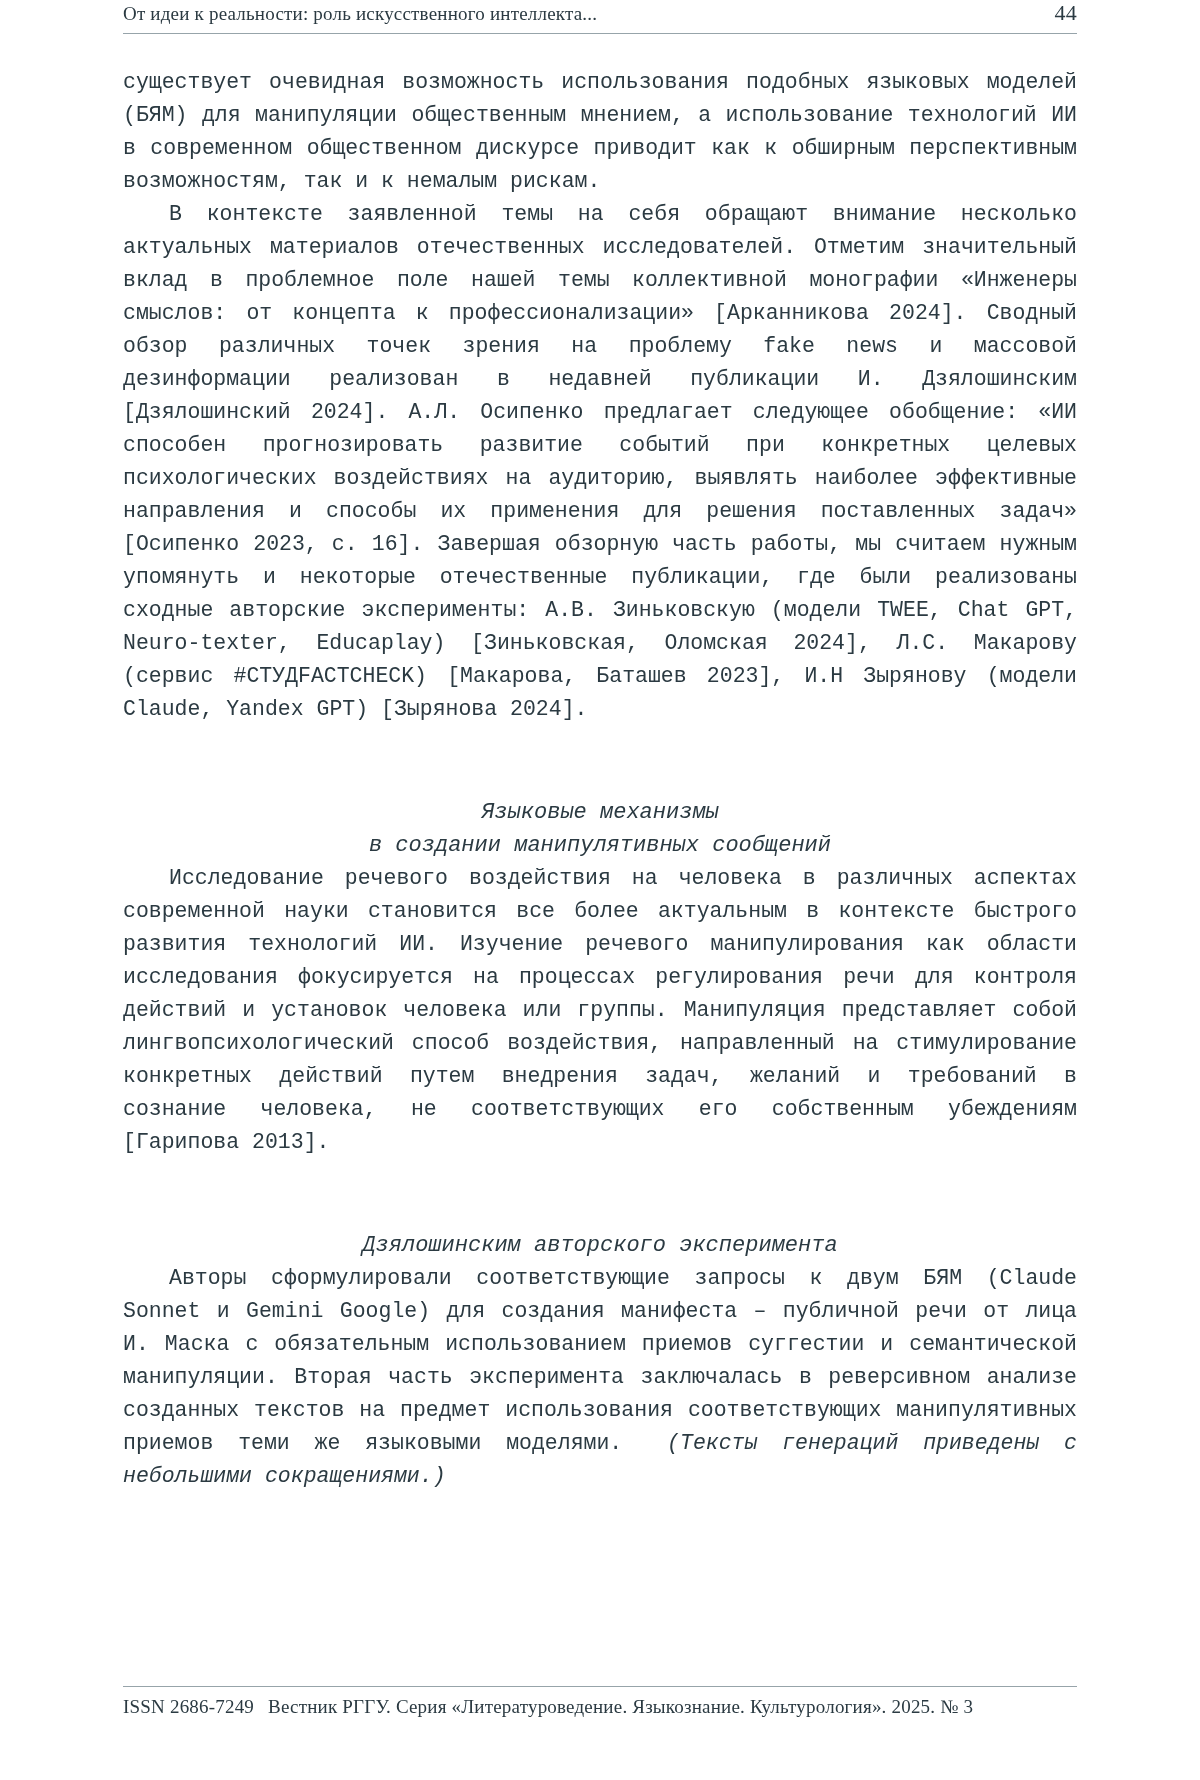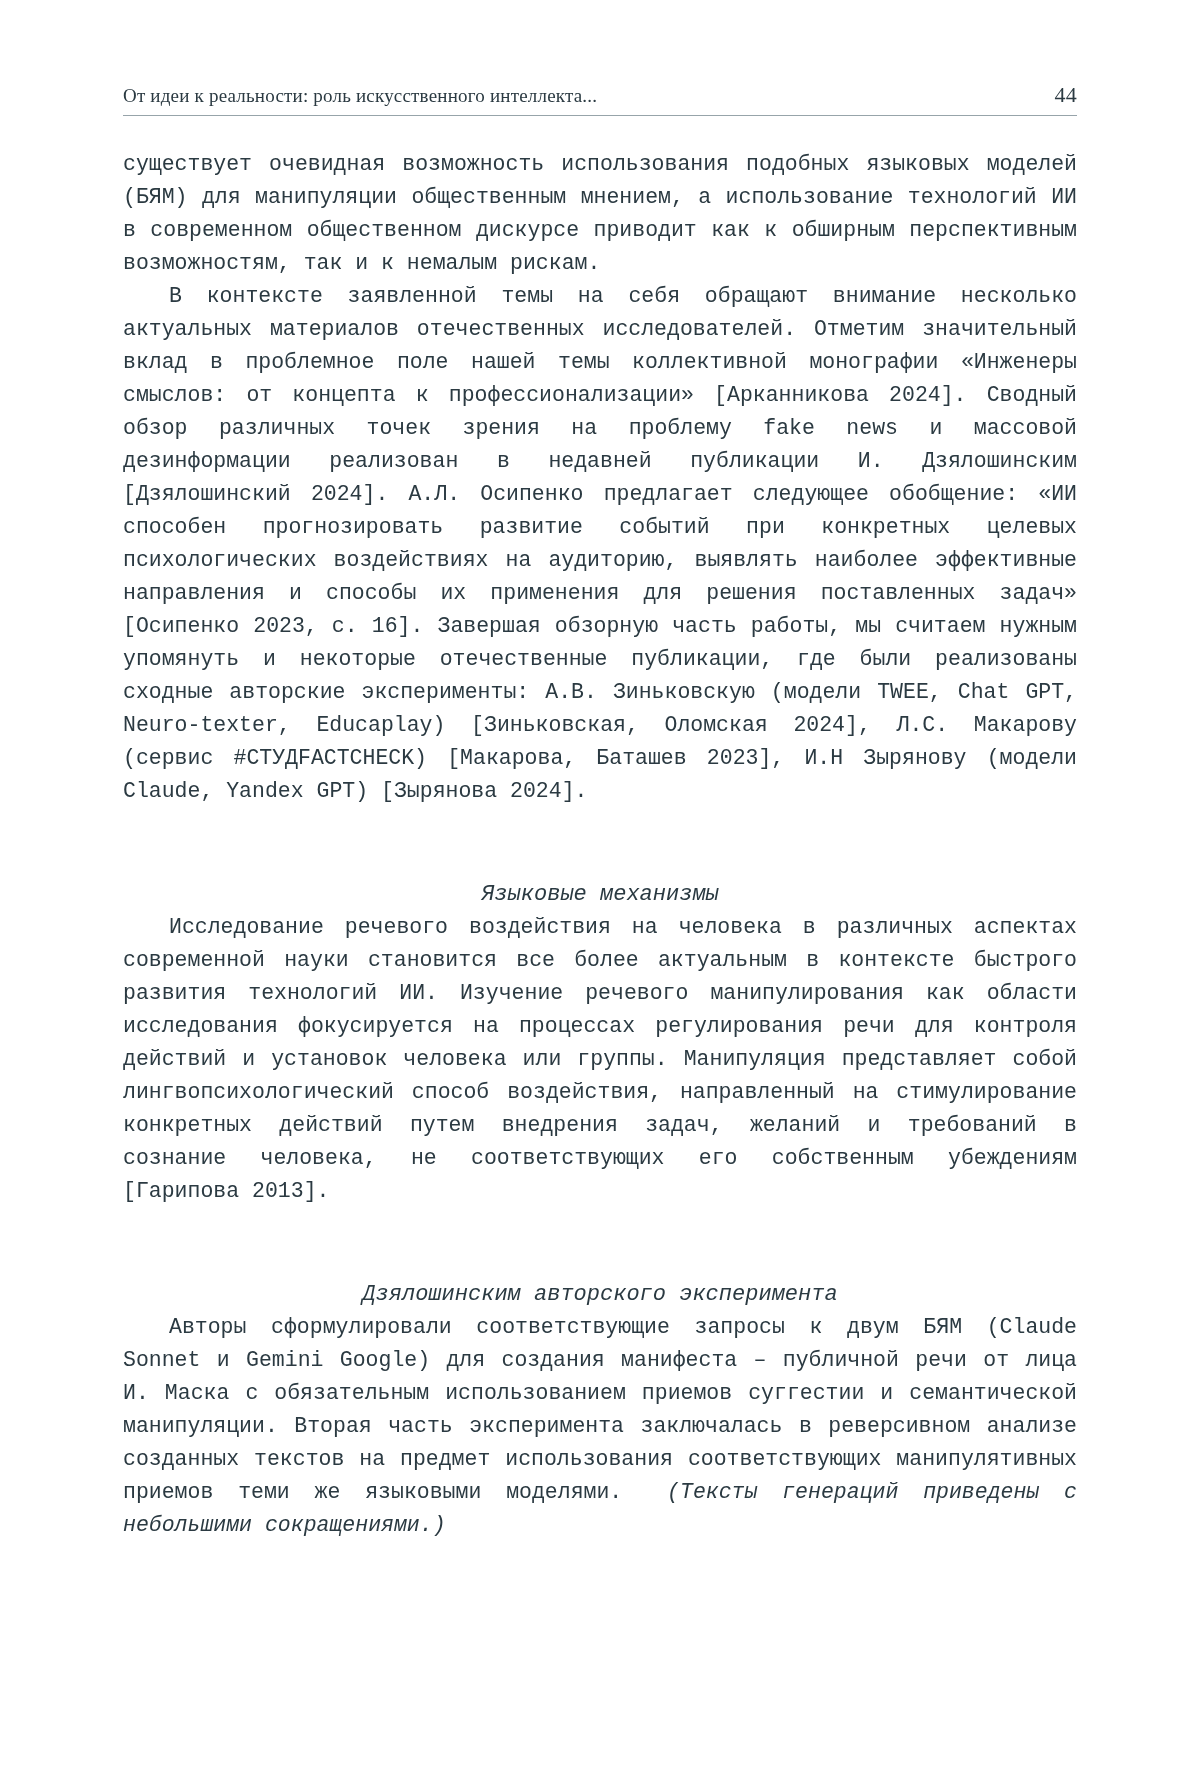--- a/index.html
+++ b/index.html
@@ -16,21 +16,20 @@
   .text-col {
     position: absolute;
     left: 123px;
     top: 0;
     width: 954px;
   }
   .running-head {
     display: flex;
     justify-content: space-between;
     align-items: baseline;
-    padding-top: 82px;
     padding-bottom: 7px;
     border-bottom: 1px solid #97a4aa;
     font-size: 19px;
     letter-spacing: 0.2px;
   }
   .running-head .pagenum {
     font-size: 22px;
   }
   .body-text {
     margin-top: 32px;
@@ -81,26 +80,30 @@
     </header>
 
     <div class="body-text">
 
       <p class="para no-indent">существует очевидная возможность использования подобных языковых моделей (БЯМ) для манипуляции общественным мнением, а использование технологий ИИ в современном общественном дискурсе приводит как к обширным перспективным возможностям, так и к немалым рискам.</p>
 
       <p class="para">В контексте заявленной темы на себя обращают внимание несколько актуальных материалов отечественных исследователей. Отметим значительный вклад в проблемное поле нашей темы коллективной монографии «Инженеры смыслов: от концепта к профессионализации» [Арканникова 2024]. Сводный обзор различных точек зрения на проблему fake news и массовой дезинформации реализован в недавней публикации И. Дзялошинским [Дзялошинский 2024]. А.Л. Осипенко предлагает следующее обобщение: «ИИ способен прогнозировать развитие событий при конкретных целевых психологических воздействиях на аудиторию, выявлять наиболее эффективные направления и способы их применения для решения поставленных задач» [Осипенко 2023, с. 16]. Завершая обзорную часть работы, мы считаем нужным упомянуть и некоторые отечественные публикации, где были реализованы сходные авторские эксперименты: А.В. Зиньковскую (модели TWEE, Chat GPT, Neuro-texter, Educaplay) [Зиньковская, Оломская 2024], Л.С. Макарову (сервис #СТУДFACTCHECK) [Макарова, Баташев 2023], И.Н Зырянову (модели Claude, Yandex GPT) [Зырянова 2024].</p>
 
       <h2 class="section-heading">
         <span>Языковые механизмы</span>
+        <span>в создании манипулятивных сообщений</span>
       </h2>
 
       <p class="para after-heading">Исследование речевого воздействия на человека в различных аспектах современной науки становится все более актуальным в контексте быстрого развития технологий ИИ. Изучение речевого манипулирования как области исследования фокусируется на процессах регулирования речи для контроля действий и установок человека или группы. Манипуляция представляет собой лингвопсихологический способ воздействия, направленный на стимулирование конкретных действий путем внедрения задач, желаний и требований в сознание человека, не соответствующих его собственным убеждениям [Гарипова 2013].</p>
 
       <h2 class="section-heading">
         <span>Дзялошинским авторского эксперимента</span>
       </h2>
 
       <p class="para after-heading"><span>Авторы сформулировали соответствующие запросы к двум БЯМ (Claude Sonnet и Gemini Google) для создания манифеста – публичной речи от лица И. Маска с обязательным использованием приемов суггестии и семантической манипуляции. Вторая часть эксперимента заключалась в реверсивном анализе созданных текстов на предмет использования соответствующих манипулятивных приемов теми же языковыми моделями. </span><span class="italic-run">(Тексты генераций приведены с небольшими сокращениями.)</span></p>
 
     </div>
   </div>
 
+  <footer class="footer">
+    <span class="issn">ISSN 2686-7249</span><span>Вестник РГГУ. Серия «Литературоведение. Языкознание. Культурология». 2025. № 3</span>
+  </footer>
 </div>
 
 </body></html>

